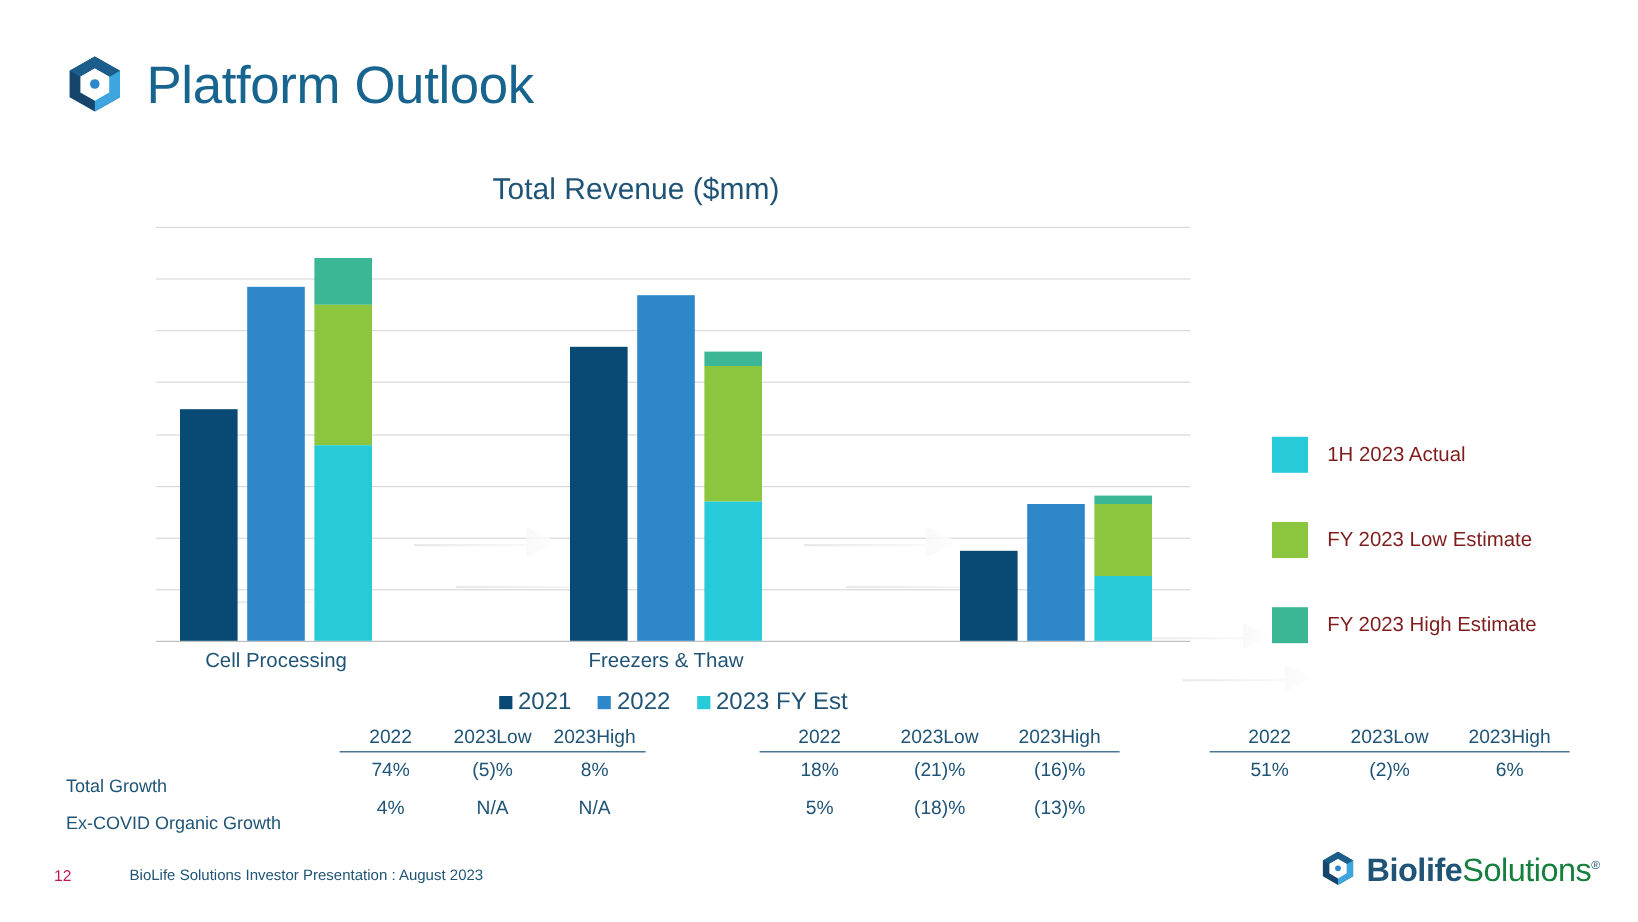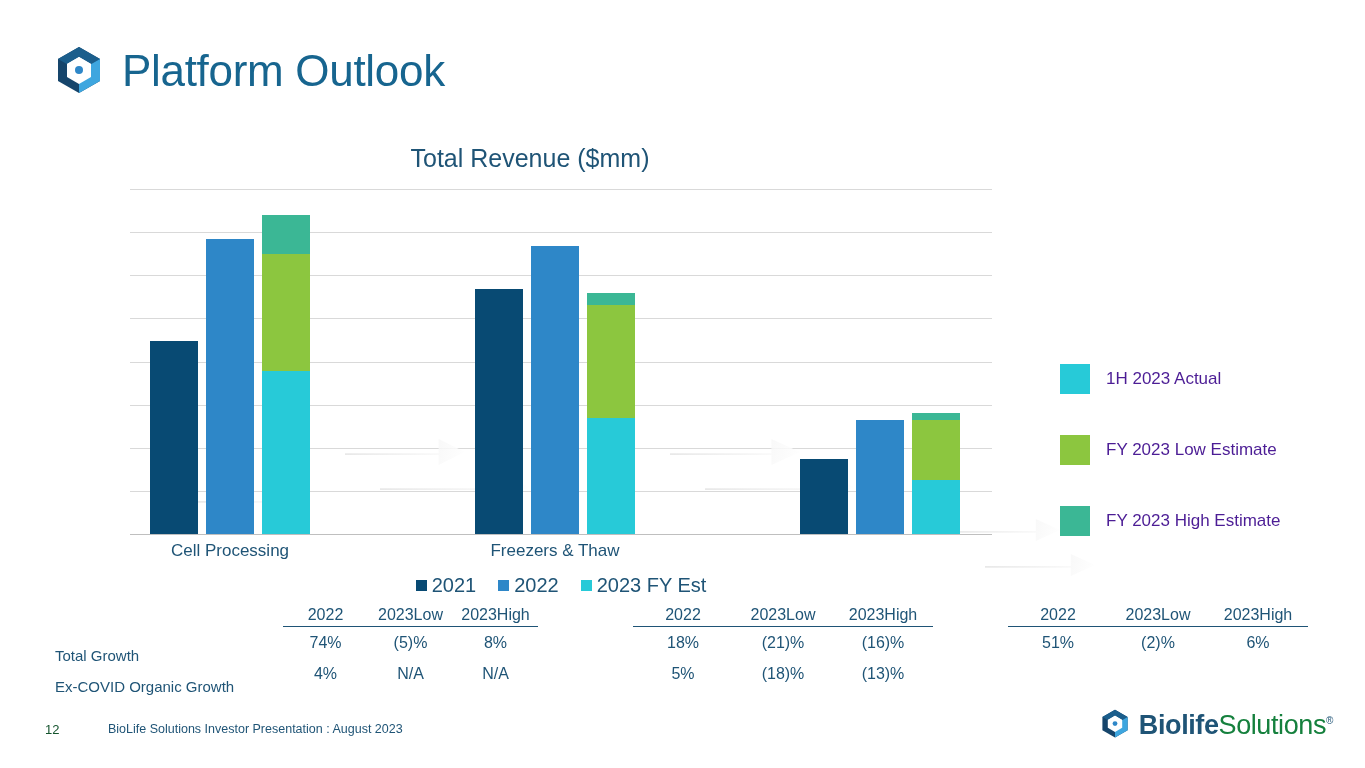--- a/index.html
+++ b/index.html
@@ -69,33 +69,33 @@
     display:flex; justify-content:center; align-items:center; gap:22px;
     font-size:20px; color:#1F5476;
   }
   .sl-item { display:flex; align-items:center; gap:5px; }
   .sl-swatch { width:11px; height:11px; display:inline-block; }
 
   
   #side-legend { position:absolute; left:1060px; top:220px; width:305px; }
   .side-item { display:flex; align-items:center; gap:16px; margin-bottom:41px; }
   .side-swatch { width:30px; height:30px; flex:none; }
-  .side-label { font-size:17px; color:#4c1d95; white-space:nowrap; }
+  .side-label { font-size:17px; color:#7f1d1d; white-space:nowrap; }
 
   
   #metrics { position:absolute; left:0; top:606px; width:1365px; height:90px; }
   #row-labels { position:absolute; left:55px; top:34px; font-size:15px; line-height:31px; color:#1F5476; }
   .mt-group { position:absolute; top:0; }
   .mt-head { display:flex; border-bottom:1.5px solid #1F5476; padding-bottom:2px; }
   .mt-head div { font-size:16px; text-align:center; color:#1F5476; }
   .mt-row { display:flex; }
   .mt-row div { font-size:16px; text-align:center; color:#1F5476; line-height:31px; }
 
   
-  #footer-num { position:absolute; left:45px; top:722px; font-size:13px; color:#14532d; }
+  #footer-num { position:absolute; left:45px; top:722px; font-size:13px; color:#be185d; }
   #footer-text { position:absolute; left:108px; top:722px; font-size:12.5px; color:#1F5476; }
   #brand { position:absolute; right:32px; top:708px; display:flex; align-items:center; gap:9px; }
   #brand-text { font-size:27px; color:#1F5476; letter-spacing:-0.4px; white-space:nowrap; }
   #brand-text b { font-weight:700; }
   #brand-text span.light { font-weight:400; color:#15803d; }
   #brand-text sup { font-size:10px; vertical-align:super; }
 </style>
 </head>
 <body>
 

